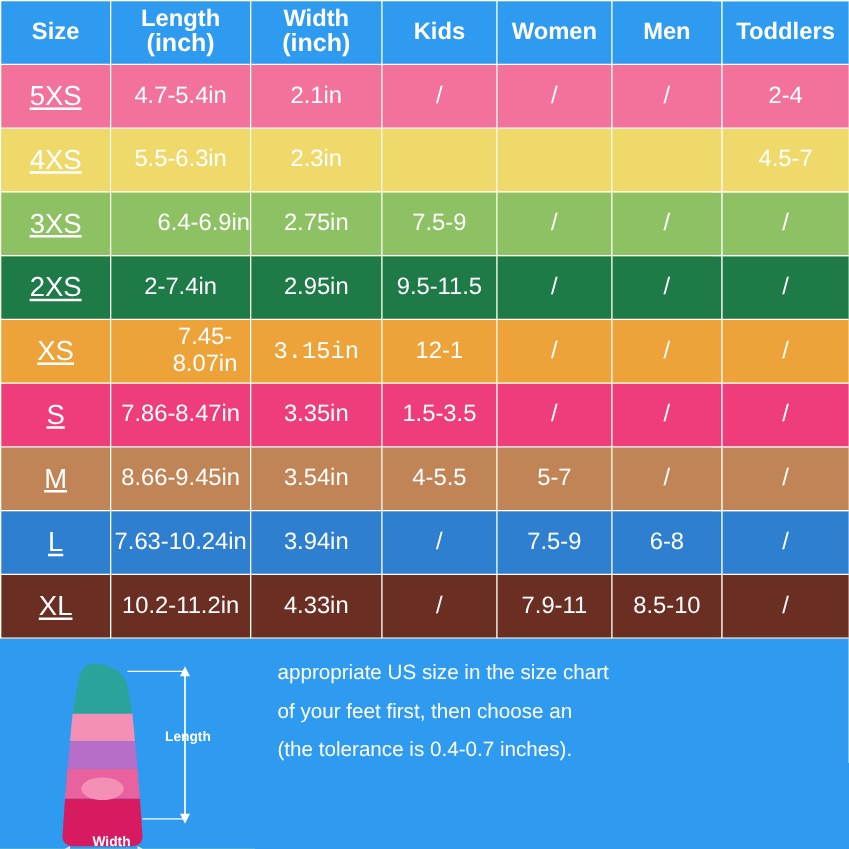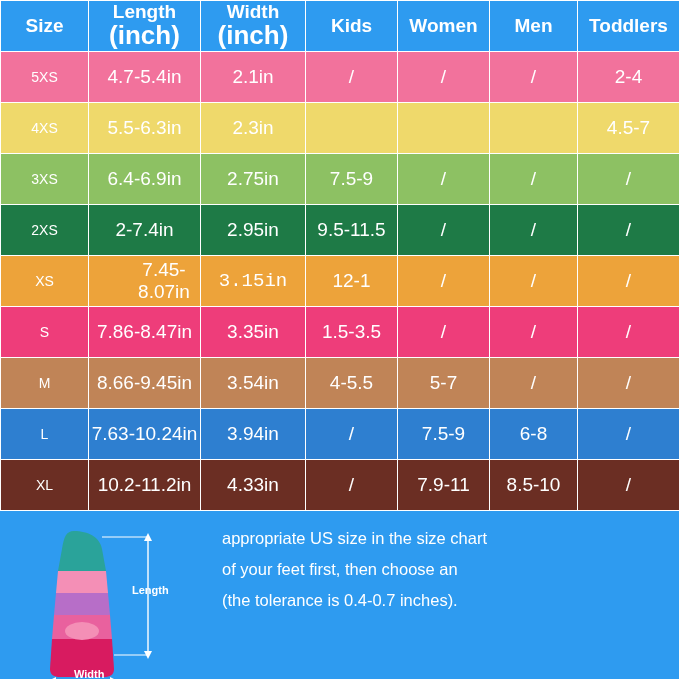--- a/index.html
+++ b/index.html
@@ -35,30 +35,31 @@
   thead th {
     background: #2e9bf0;
     font-size: 19px;
     font-weight: bold;
     height: 50px;
     line-height: 1.05;
     padding: 2px 1px;
   }
   thead th .sub {
     display: block;
-    font-size: 26px;
+    font-size: 20px;
     font-weight: bold;
   }
   tbody td {
     height: 50px;
     font-size: 19px;
     font-weight: normal;
   }
   tbody td.size-cell {
-    font-size: 14px;
+    font-size: 22px;
+    text-decoration: underline;
   }
   
   col.c0 { width: 88px; }
   col.c1 { width: 112px; }
   col.c2 { width: 105px; }
   col.c3 { width: 92px; }
   col.c4 { width: 92px; }
   col.c5 { width: 88px; }
   col.c6 { width: 102px; }
 
@@ -160,21 +161,21 @@
           <td class="size-cell" style="background: rgb(239, 217, 107);">4XS</td>
           <td style="background: rgb(239, 217, 107);">5.5-6.3in</td>
           <td style="background: rgb(239, 217, 107);">2.3in</td>
           <td style="background: rgb(239, 217, 107);"></td>
           <td style="background: rgb(239, 217, 107);"></td>
           <td style="background: rgb(239, 217, 107);"></td>
           <td style="background: rgb(239, 217, 107);">4.5-7</td>
         </tr>
         <tr>
           <td class="size-cell" style="background: rgb(141, 193, 99);">3XS</td>
-          <td style="background: rgb(141, 193, 99);">6.4-6.9in</td>
+          <td style="background: rgb(141, 193, 99); text-align: right;">6.4-6.9in</td>
           <td style="background: rgb(141, 193, 99);">2.75in</td>
           <td style="background: rgb(141, 193, 99);">7.5-9</td>
           <td style="background: rgb(141, 193, 99);">/</td>
           <td style="background: rgb(141, 193, 99);">/</td>
           <td style="background: rgb(141, 193, 99);">/</td>
         </tr>
         <tr>
           <td class="size-cell" style="background: rgb(30, 122, 70);">2XS</td>
           <td style="background: rgb(30, 122, 70);">2-7.4in</td>
           <td style="background: rgb(30, 122, 70);">2.95in</td>

